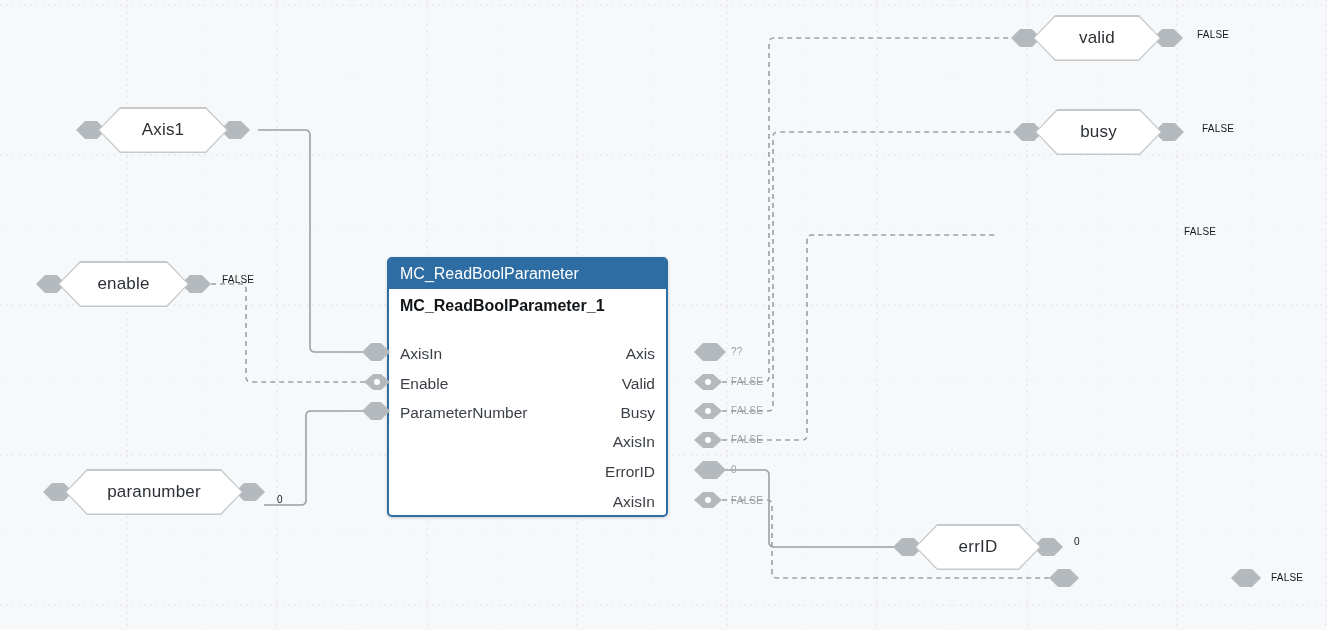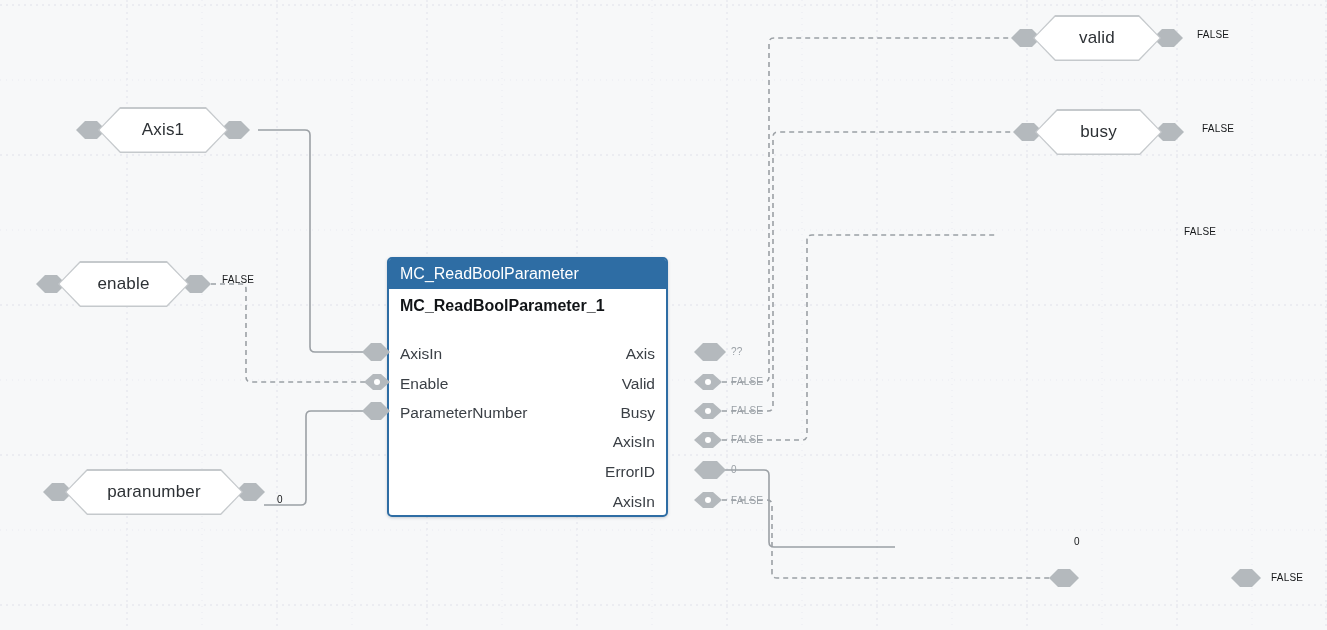--- a/index.html
+++ b/index.html
@@ -202,20 +202,29 @@
     <div class="pin pin-l"></div>
     <div class="tag-hex">
         <div class="tag-hex-in">
           <span class="tag-label">busy</span>
         </div>
       </div>
     <div class="pin pin-r"></div>
   </div>
 
 
+  <div class="tag" style="left:893px;top:524px;width:170px">
+    <div class="pin pin-l"></div>
+    <div class="tag-hex">
+        <div class="tag-hex-in">
+          <span class="tag-label">errID</span>
+        </div>
+      </div>
+    <div class="pin pin-r"></div>
+  </div>
 
   <div class="tag" style="left:1049px;top:555px;width:212px">
     <div class="pin pin-l"></div>
     <div class="pin pin-r"></div>
   </div>
 
   <span class="val black" style="left:222px;top:258px">FALSE</span>
   <span class="val black" style="left:277px;top:478px">0</span>
   <span class="val black" style="left:1197px;top:13px">FALSE</span>
   <span class="val black" style="left:1202px;top:107px">FALSE</span>

